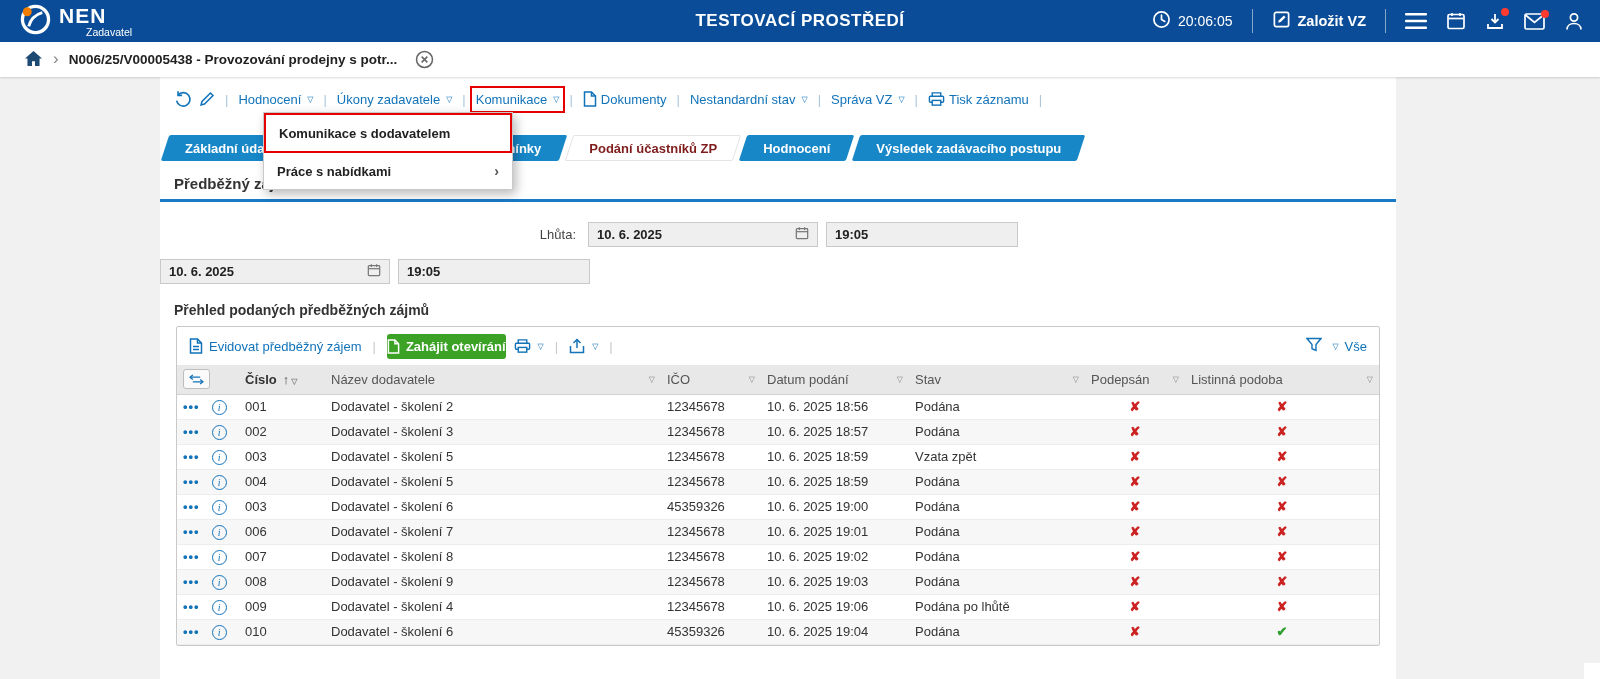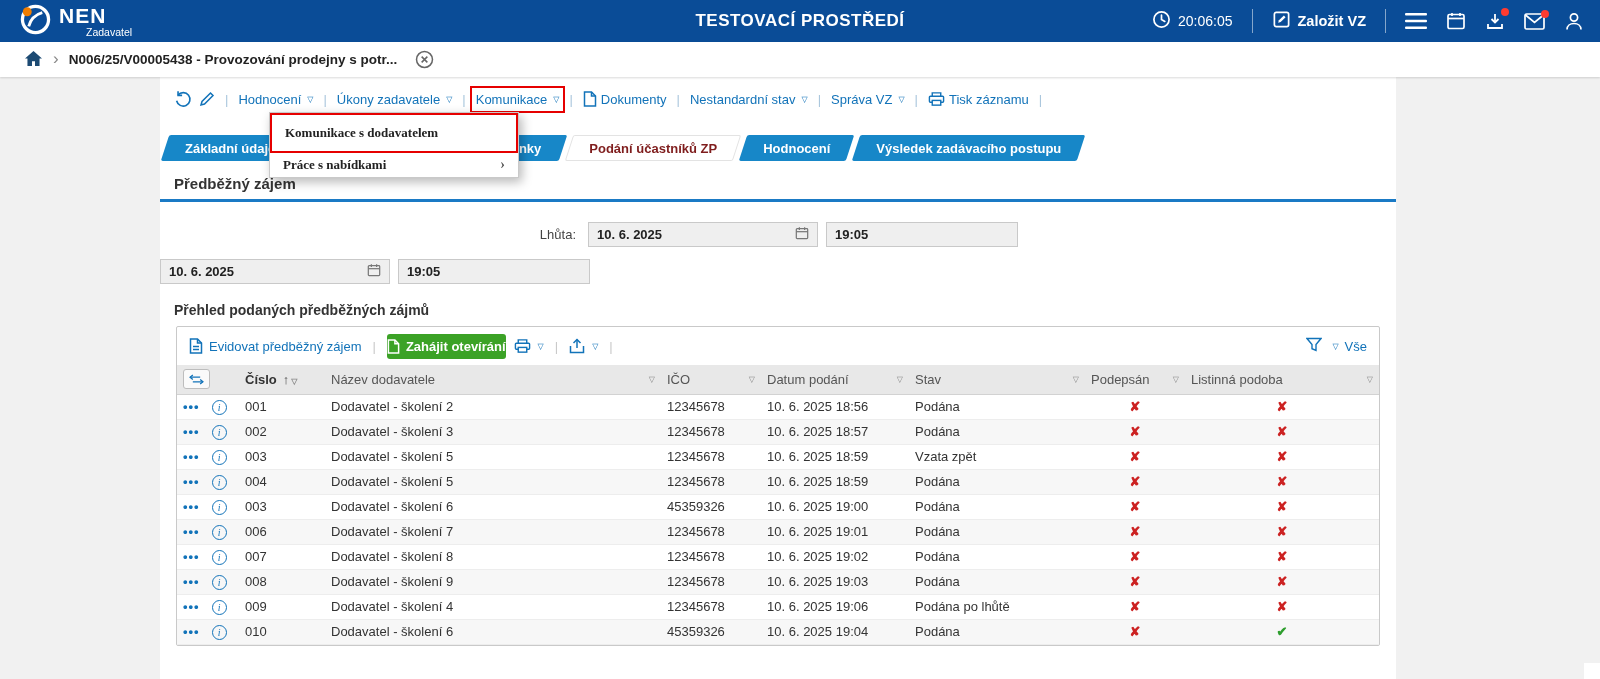--- a/index.html
+++ b/index.html
@@ -86,24 +86,24 @@
   tbody tr { height:25px; border-bottom:1px solid #ededed; background:#fff; cursor:pointer; }
   tbody tr:nth-child(even) { background:#f7f7f7; }
   td { padding:0 6px; color:#333; white-space:nowrap; overflow:hidden; }
   td.center { text-align:center; }
   .dots { color:#1273b9; font-size:13px; font-weight:bold; letter-spacing:1px; }
   .info-badge { display:inline-block; width:15px; height:15px; border:1px solid #1273b9; border-radius:50%; color:#1273b9; text-align:center; line-height:13px; font-size:10px; font-family:"Liberation Serif", serif; font-style:italic; margin-left:12px; }
   .mark-no { color:#cc2222; font-weight:bold; }
   .mark-yes { color:#2e9e2e; font-weight:bold; }
 
   
-  .dropdown { position:absolute; left:269px; top:112px; width:250px; background:#fff; border:1px solid #c9c9c9;
-    box-shadow:3px 4px 10px rgba(0,0,0,.28); z-index:60;font-family:Liberation Serif, serif; }
+  .dropdown { position:absolute; left:263px; top:112px; width:250px; background:#fff; border:1px solid #c9c9c9;
+    box-shadow:3px 4px 10px rgba(0,0,0,.28); z-index:60; }
   .dd-item1 { border:2px solid #e60000; height:40px; display:flex; align-items:center; padding:0 13px; font-weight:600; color:#222; cursor:pointer; }
-  .dd-item2 { height:24px; display:flex; align-items:center; justify-content:space-between; padding:0 13px; font-weight:600; color:#222; cursor:pointer; }
+  .dd-item2 { height:36px; display:flex; align-items:center; justify-content:space-between; padding:0 13px; font-weight:600; color:#222; cursor:pointer; }
   .dd-chevron { color:#555; font-size:14px; }
 
   .scroll-corner { position:absolute; right:0; bottom:0; width:16px; height:16px; background:#fff; }
 </style>
 </head>
 <body>
 
 <header class="topbar">
   <div class="brand">
     <span>

